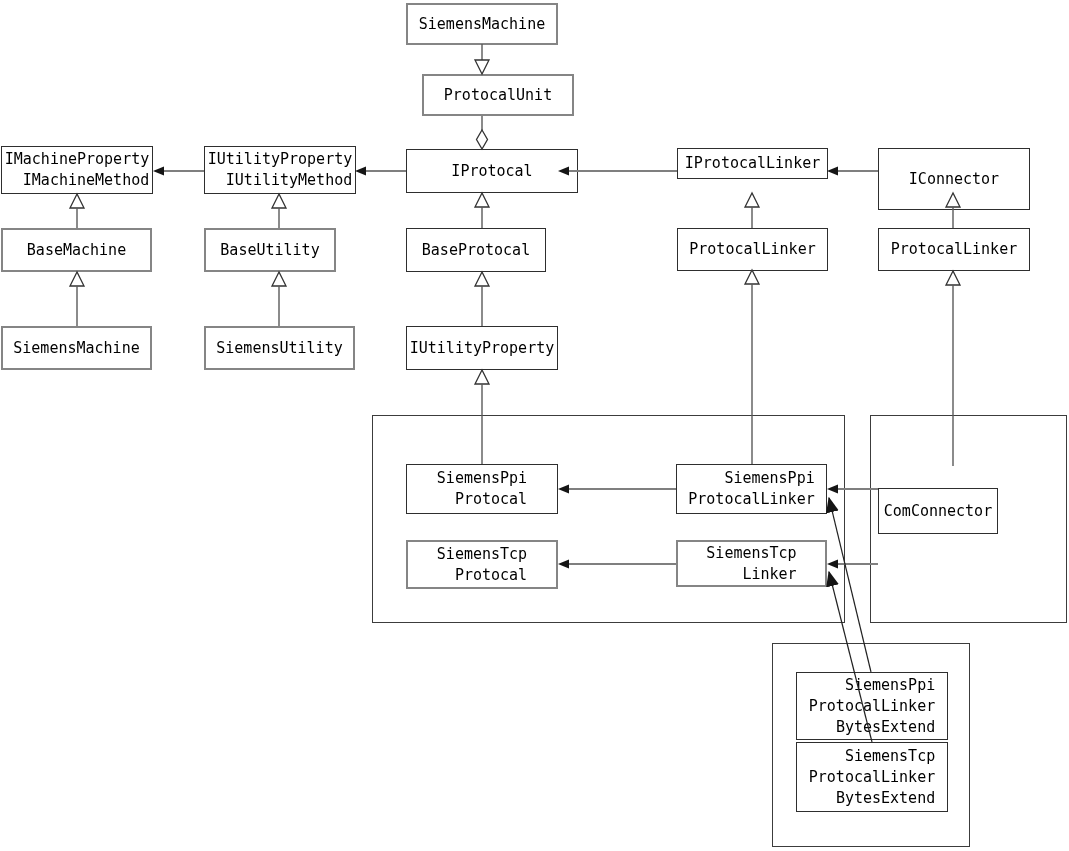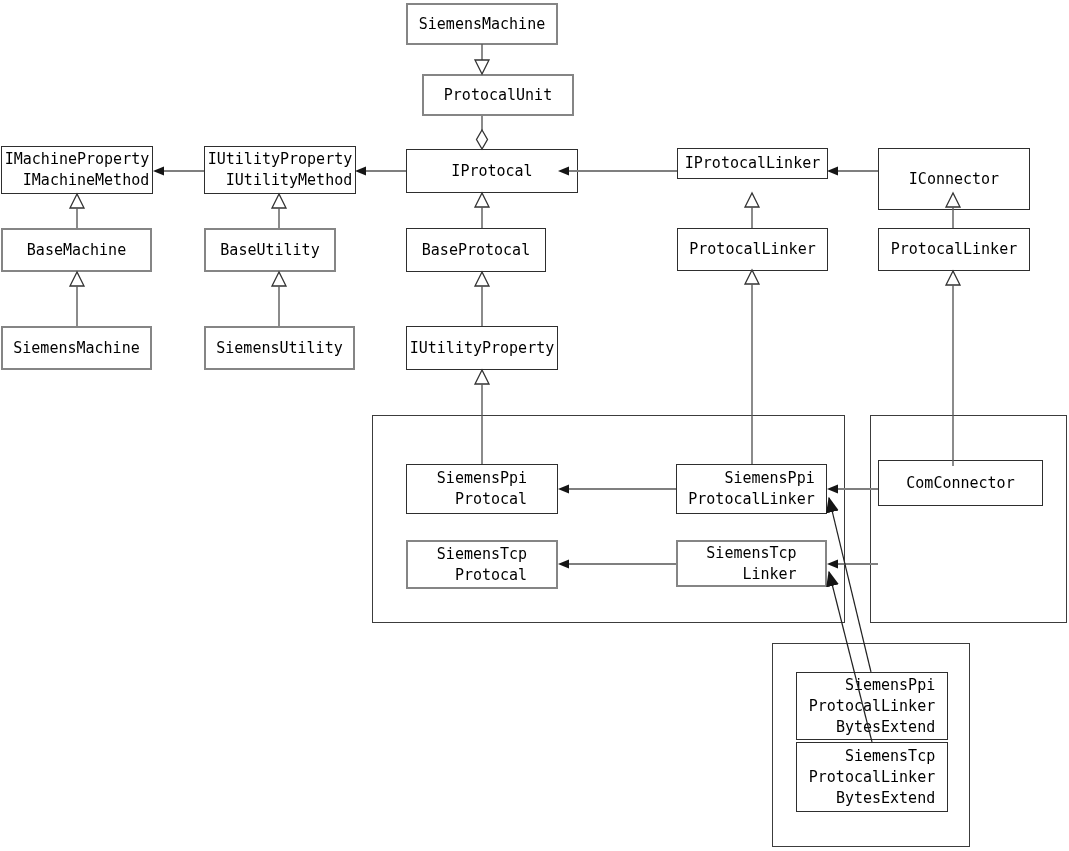--- a/index.html
+++ b/index.html
@@ -59,21 +59,21 @@
 
   <div class="box" style="left:406px;top:464px;width:152px;height:50px">SiemensPpi
 Protocal</div>
   <div class="box thick" style="left:406px;top:540px;width:152px;height:49px">SiemensTcp
 Protocal</div>
   <div class="box" style="left:676px;top:464px;width:151px;height:50px">SiemensPpi
 ProtocalLinker</div>
   <div class="box thick" style="left:676px;top:540px;width:151px;height:47px">SiemensTcp
 Linker</div>
 
-  <div class="box" style="left:878px;top:460px;width:165px;height:46px">ComConnector</div>
+  <div class="box" style="left:878px;top:488px;width:120px;height:46px">ComConnector</div>
 
   <div class="box" style="left:796px;top:672px;width:152px;height:68px">SiemensPpi
 ProtocalLinker
 BytesExtend</div>
   <div class="box" style="left:796px;top:742px;width:152px;height:70px">SiemensTcp
 ProtocalLinker
 BytesExtend</div>
 
   <svg class="connectors" width="1069" height="851" viewBox="0 0 1069 851" aria-hidden="true">
     <defs>

